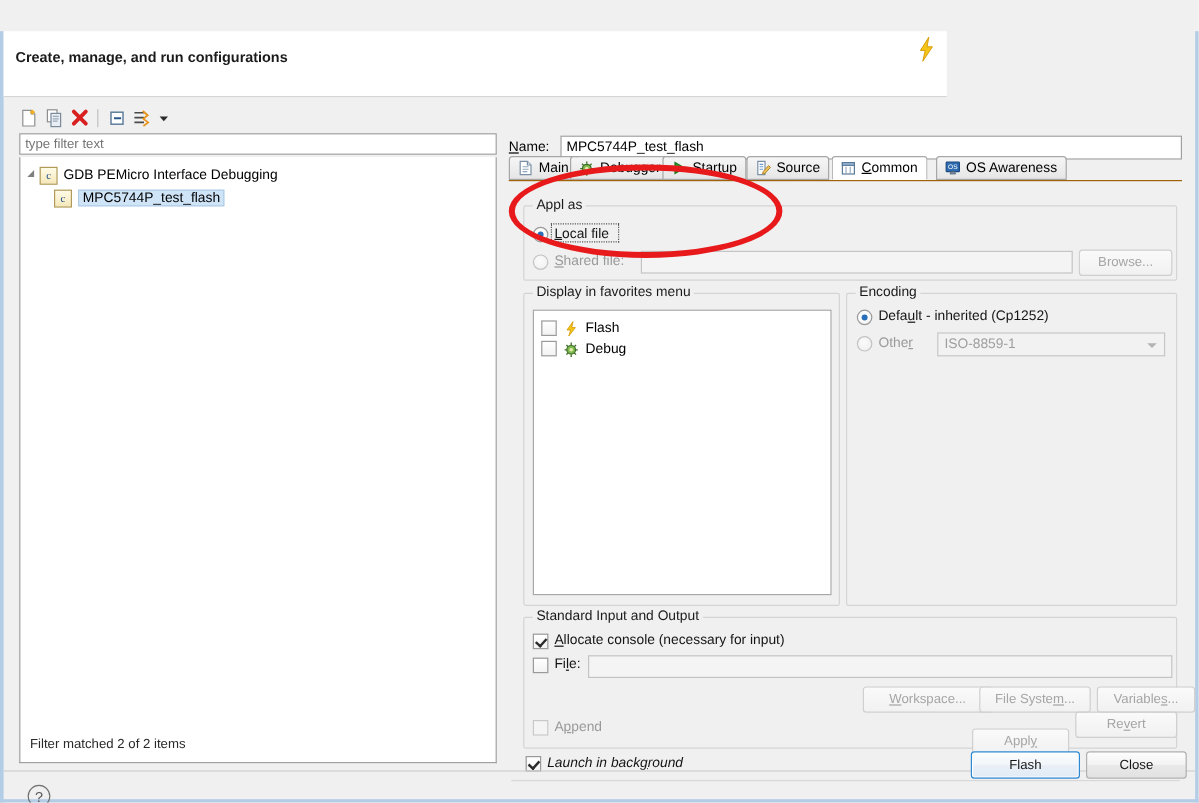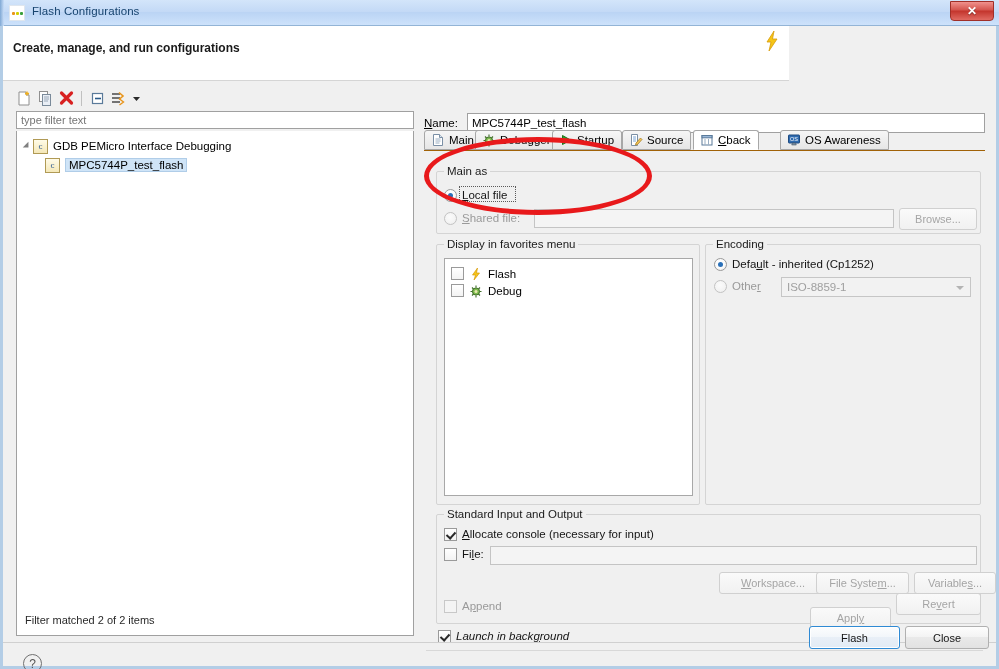--- a/index.html
+++ b/index.html
@@ -449,32 +449,20 @@
     box-sizing: border-box;
     pointer-events: none;
     z-index: 40;
   }
 </style>
 </head>
 <body>
 
 <div class="window">
 
-  <div class="titlebar">
-    <div class="titlebar-left-edge"></div>
-    <div class="title-icon">
-      <div class="dots">
-        <div class="d" style="left:0;top:0;background:#e8941a;"></div>
-        <div class="d" style="left:4px;top:0;background:#d0d000;"></div>
-        <div class="d" style="left:8px;top:0;background:#3aa03a;"></div>
-      </div>
-    </div>
-    <div class="title-text">Flash Configurations</div>
-    <div class="close-btn">✕</div>
-  </div>
 
   <div class="dialog-body">
 
     <div class="header-area">
       <div class="header-title">Create, manage, and run configurations</div>
       <svg class="header-bolt" viewBox="0 0 18 22">
         <polygon points="11,1 4,12 8,12 6,21 14,9 9.5,9" fill="#f5c518" stroke="#d79a08" stroke-width="0.8"></polygon>
       </svg>
     </div>
 
@@ -594,40 +582,40 @@
 
         <div class="tab selected" style="left:269px;">
           <span class="tab-icon">
             <svg viewBox="0 0 14 14" width="14" height="14">
               <rect x="2" y="2.5" width="10" height="9.5" fill="#ffffff" stroke="#5a7a9a"></rect>
               <rect x="2" y="2.5" width="10" height="2.3" fill="#9ab8d8" stroke="#5a7a9a"></rect>
               <path d="M5 6 v5.5 M8.5 6 v5.5" stroke="#8fa5bb" stroke-width="0.9"></path>
             </svg>
           </span>
           <span>
-            <span class="u">C</span><span>back</span>
+            <span class="u">C</span><span>ommon</span>
           </span>
         </div>
 
         <div class="tab" style="left:356px;">
           <span class="tab-icon">
             <svg viewBox="0 0 14 14" width="14" height="14">
               <rect x="1.5" y="2" width="11" height="8" rx="0.6" fill="#2f6bb0" stroke="#1d4a80"></rect>
               <text x="7" y="8" font-size="5.5" fill="#ffffff" text-anchor="middle" font-family="Liberation Sans, sans-serif">OS</text>
               <path d="M5.5 10 h3 l0.8 2 h-4.6 z" fill="#7a8fa5" stroke="#4a5a6a" stroke-width="0.6"></path>
             </svg>
           </span>
           <span>OS Awareness</span>
         </div>
       </div>
 
       <div class="tab-content">
 
         <div class="group" style="left:12px; top:8px; width:545px; height:63px;">
-          <div class="group-title">Main as</div>
+          <div class="group-title">Appl as</div>
 
           <div class="radio checked" style="left:7px; top:17px;"></div>
           <div class="ctl-label" style="left:25px; top:17px;">
             <span class="u">L</span><span>ocal file</span>
           </div>
           <div class="focus-ring" style="left:22px; top:14px; width:57px; height:16px;"></div>
 
           <div class="radio disabled" style="left:7px; top:40px;"></div>
           <div class="ctl-label disabled" style="left:25px; top:40px;">
             <span class="u">S</span><span>hared file:</span>

